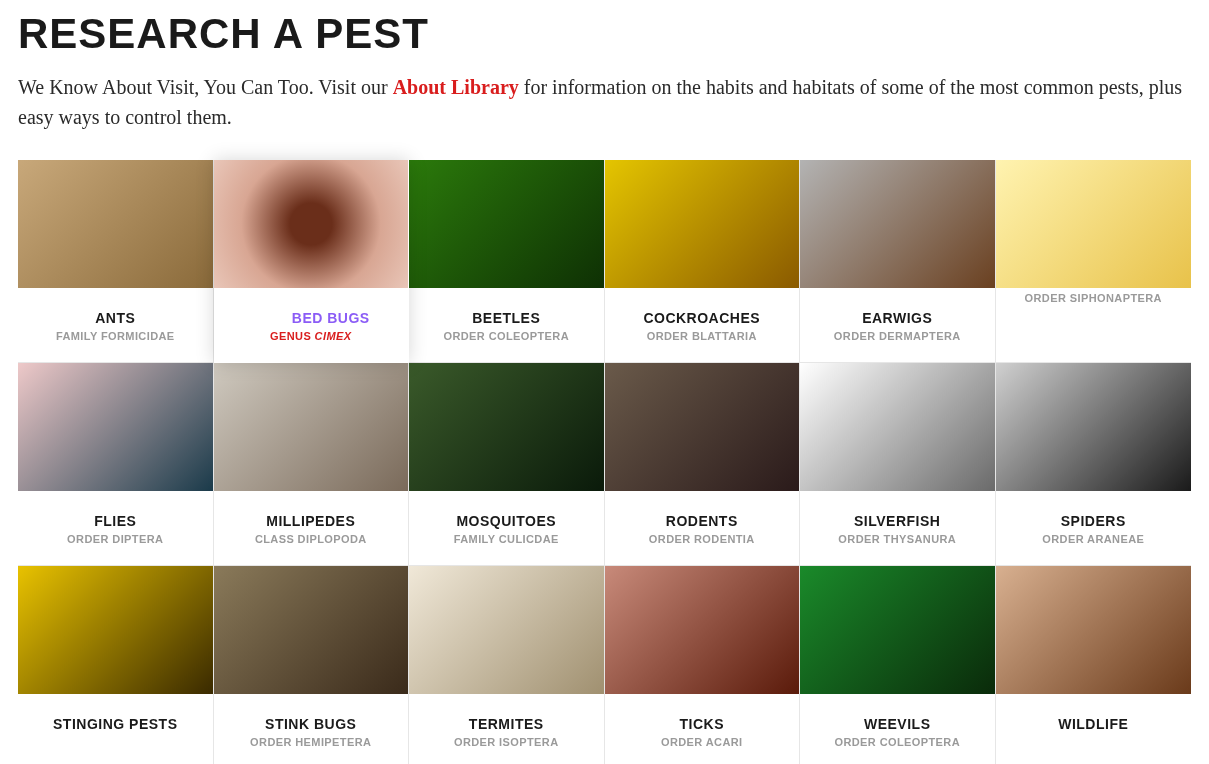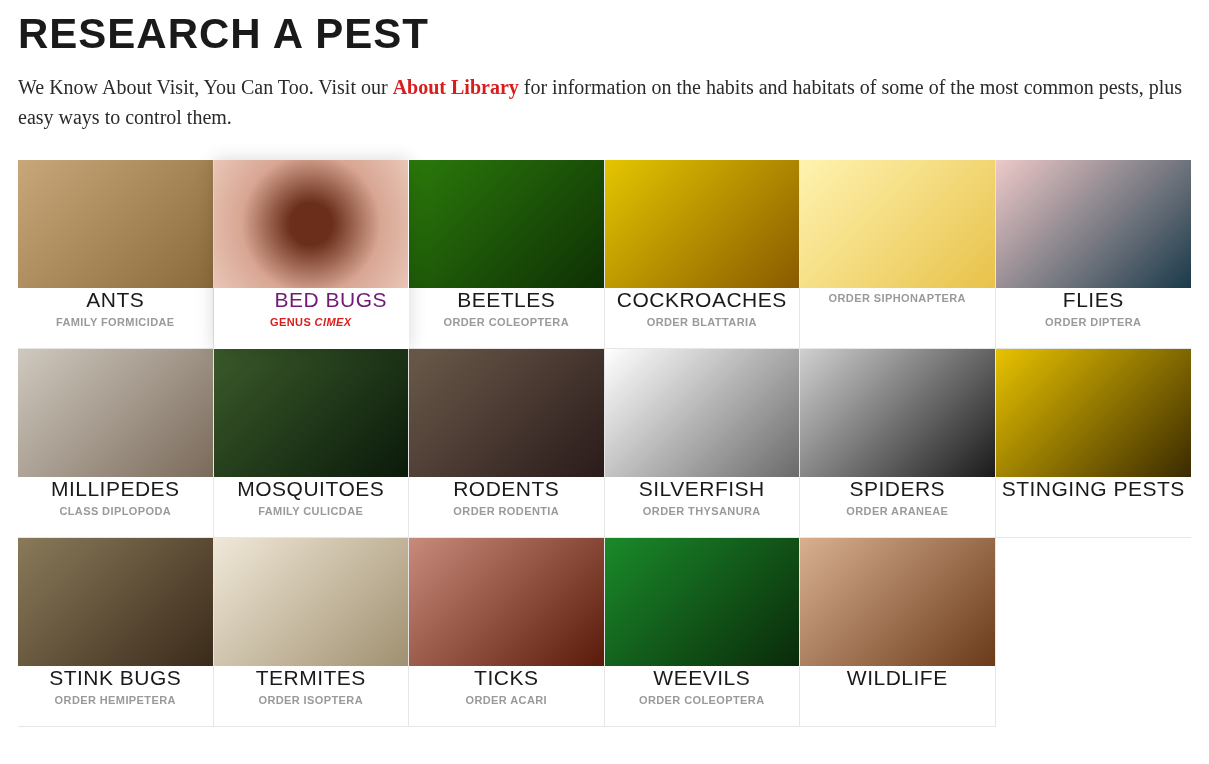--- a/index.html
+++ b/index.html
@@ -48,42 +48,43 @@
     }
     .card:nth-child(6n) { border-right: none; }
     .card-img {
       width: 100%;
       height: 128px;
       display: block;
     }
     .card-name {
       font-family: 'Arial Narrow', 'Helvetica Neue', Arial, sans-serif;
       font-stretch: condensed;
-      font-weight: 400;
-      font-size: 21px;
+      font-weight: 700;
+      font-size: 14px;
       letter-spacing: 0.5px;
       color: #1a1a1a;
       text-transform: uppercase;
+      margin-top: 22px;
     }
     .card-sub {
       font-family: Arial, Helvetica, sans-serif;
       font-size: 11px;
       letter-spacing: 0.4px;
       font-weight: 600;
       color: #9a9a9a;
       text-transform: uppercase;
       margin-top: 4px;
     }
     .card.active {
       box-shadow: 0 0 18px rgba(0,0,0,0.16);
       z-index: 2;
       border-right-color: transparent;
       border-bottom-color: transparent;
     }
-    .card.active .card-name { color: #701a75; padding-left: 40px; }
+    .card.active .card-name { color: #8b5cf6; padding-left: 40px; }
     .card.active .card-sub  { color: #d91d1d; }
     .card.active .card-sub .genus-species { font-style: italic; }
     
     .ph-ants       { background: linear-gradient(135deg,#c8a87a,#8a6a3a); }
     .ph-bedbugs    { background: radial-gradient(circle at 50% 50%, #6a2e1a 18%, #d8a693 60%, #e9c6b8 100%); }
     .ph-beetles    { background: linear-gradient(135deg,#2b7a0b,#0e3004); }
     .ph-cockroaches{ background: linear-gradient(135deg,#e4c500,#8a5a00); }
     .ph-earwigs    { background: linear-gradient(135deg,#b3b3b3,#6a4020); }
     .ph-fleas      { background: linear-gradient(135deg,#fff3b0,#e8c24a); }
     .ph-flies      { background: linear-gradient(135deg,#eec9c9,#1a3a4a); }
@@ -123,20 +124,25 @@
       <div class="card-img ph-beetles"></div>
       <div class="card-name">BEETLES</div>
       <div class="card-sub">ORDER COLEOPTERA</div>
     </div>
     <div class="card">
       <div class="card-img ph-cockroaches"></div>
       <div class="card-name">COCKROACHES</div>
       <div class="card-sub">ORDER BLATTARIA</div>
     </div>
     <div class="card">
+      <div class="card-img ph-earwigs"></div>
+      <div class="card-name">EARWIGS</div>
+      <div class="card-sub">ORDER DERMAPTERA</div>
+    </div>
+    <div class="card">
       <div class="card-img ph-fleas"></div>
       <div class="card-sub">ORDER SIPHONAPTERA</div>
     </div>
     <div class="card">
       <div class="card-img ph-flies"></div>
       <div class="card-name">FLIES</div>
       <div class="card-sub">ORDER DIPTERA</div>
     </div>
     <div class="card">
       <div class="card-img ph-millipedes"></div>

